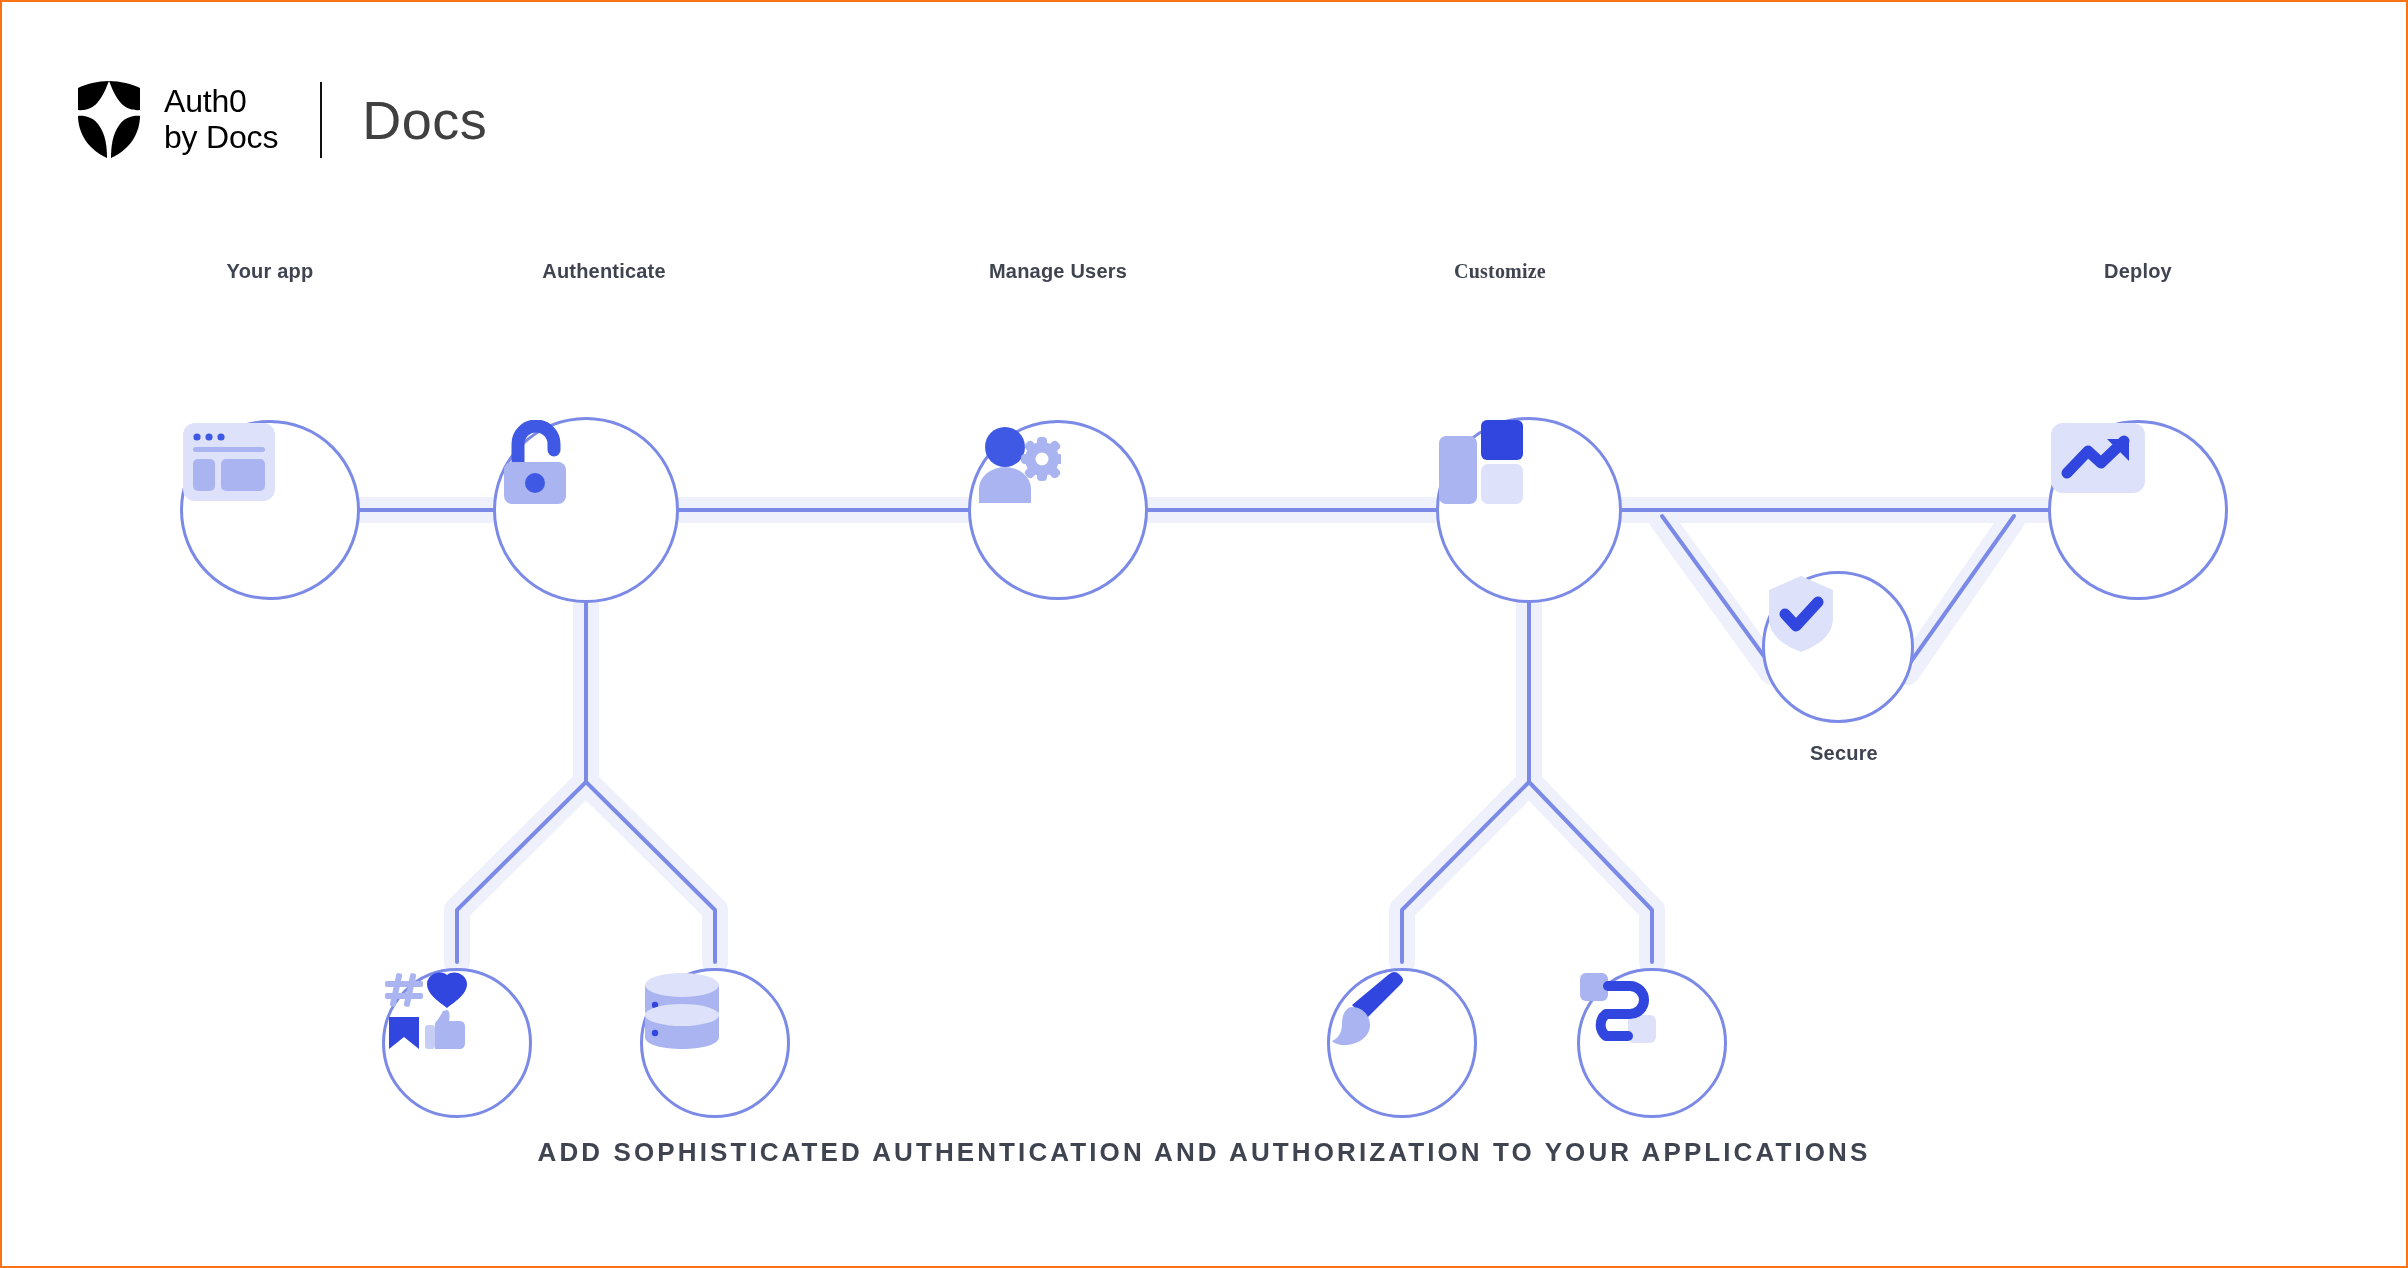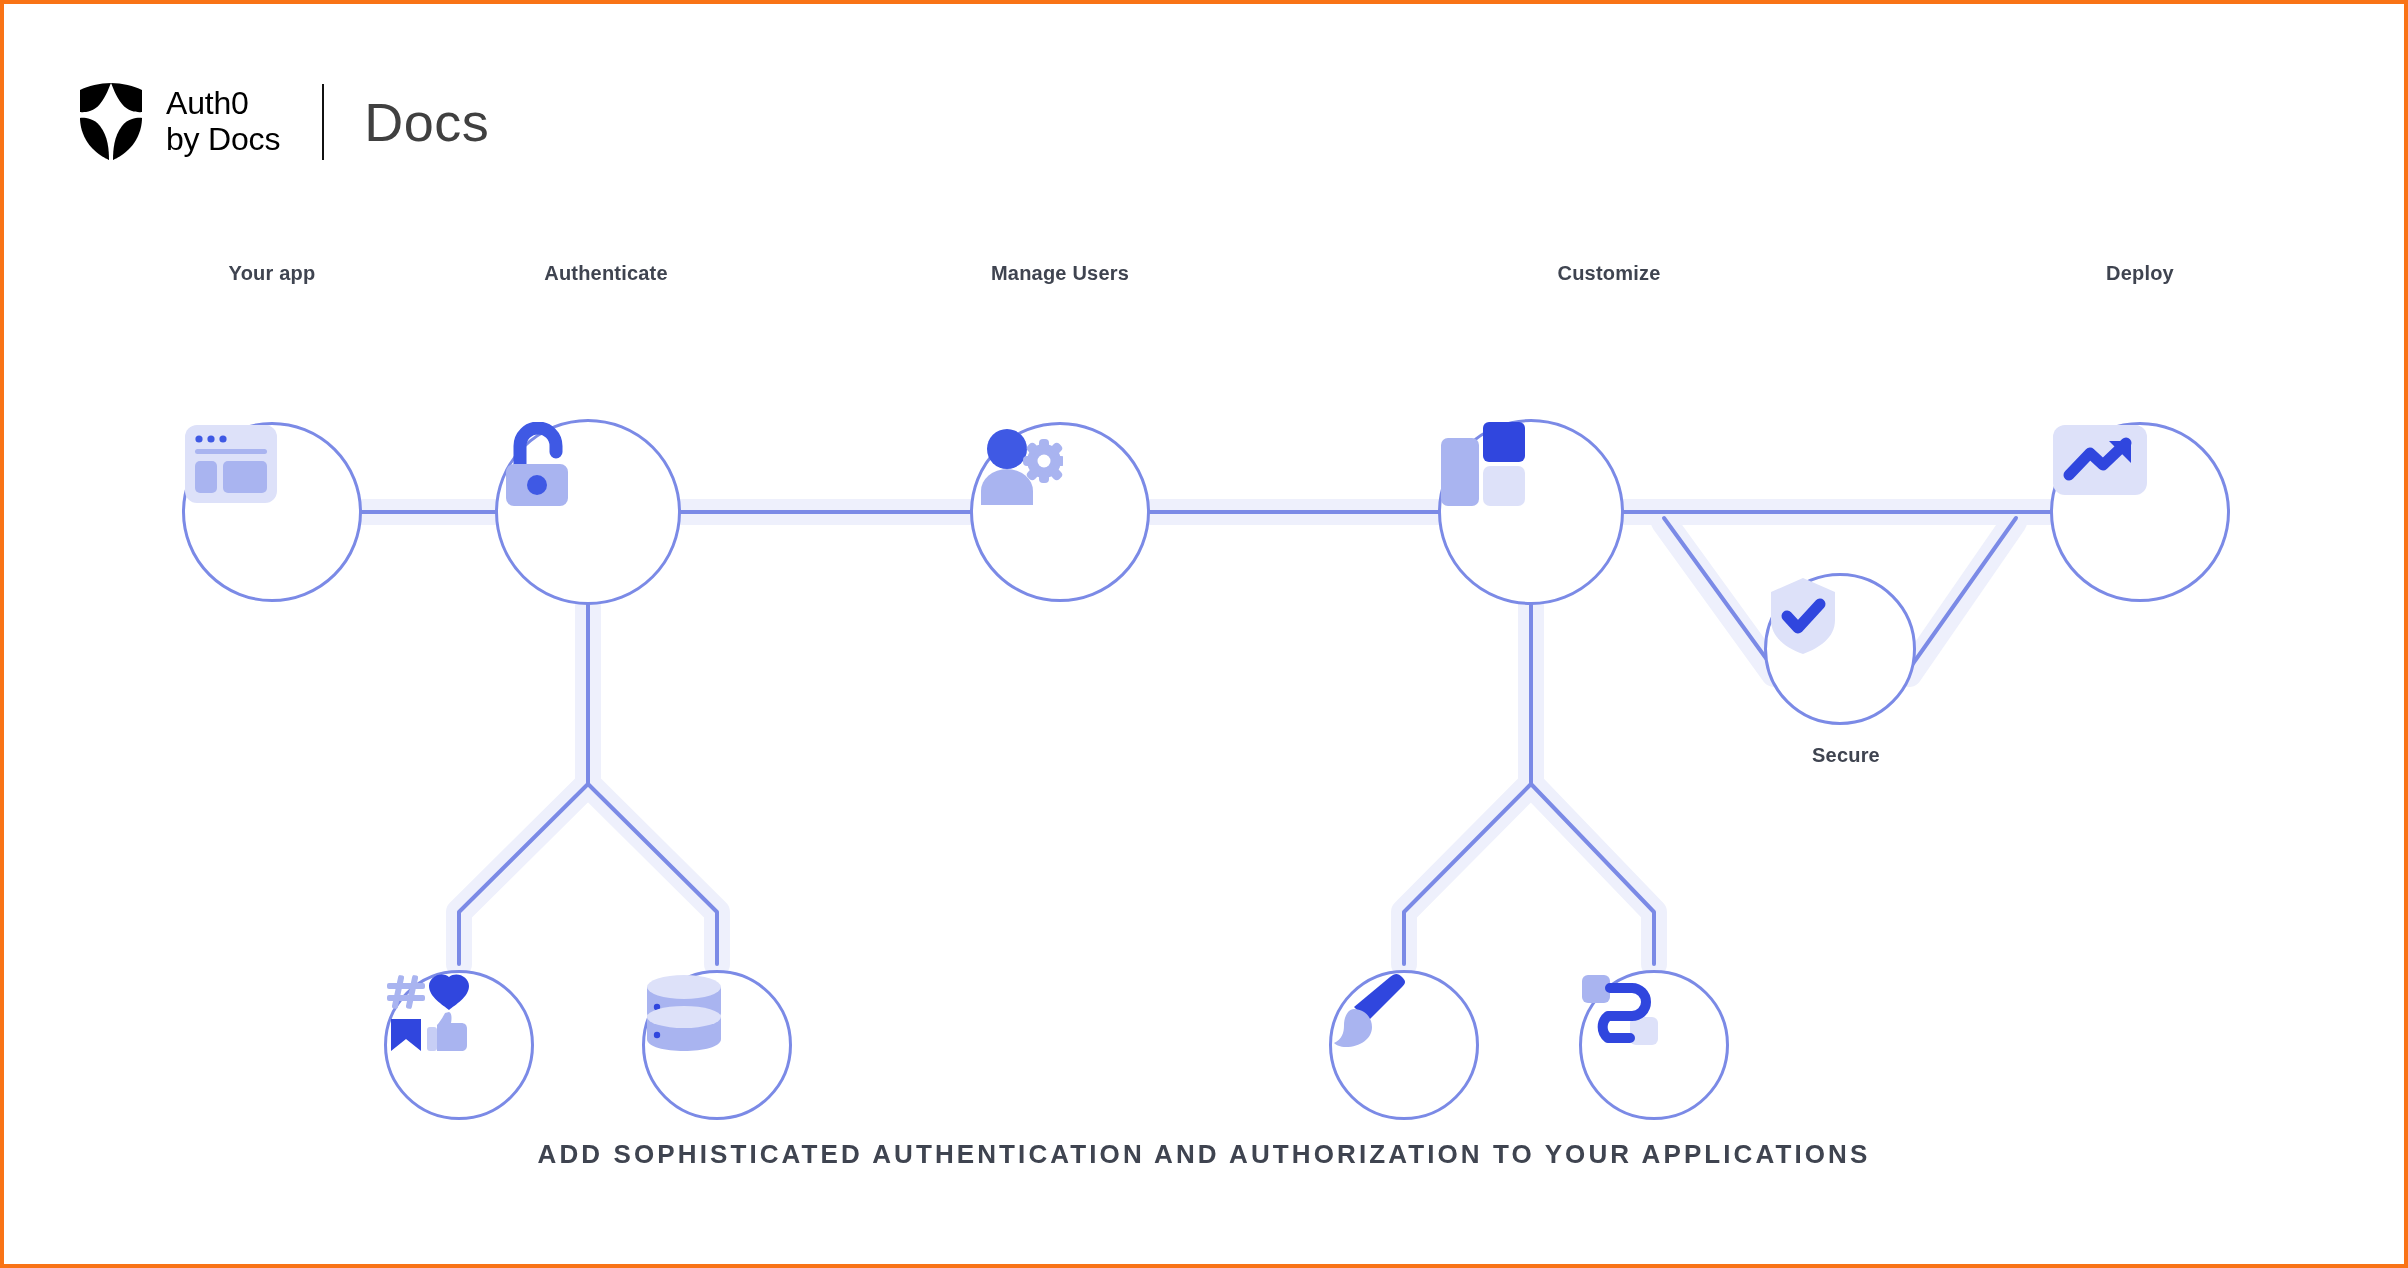--- a/index.html
+++ b/index.html
@@ -9,21 +9,21 @@
   body {
     width: 2408px; height: 1268px;
     font-family: "Liberation Sans", sans-serif;
     overflow: hidden;
     position: relative;
   }
   .page {
     position: absolute;
     inset: 0;
     background: #ffffff;
-    border: 4px solid #f97316;
+    border: 2px solid #f97316;
     box-sizing: border-box;
   }
 
   
   .header {
     position: absolute;
     left: 74px; top: 78px;
     display: flex;
     align-items: center;
     gap: 0px;
@@ -141,21 +141,21 @@
         <path d="M1527 300 L1527 480 L1400 608 L1400 660"></path>
         <path d="M1527 300 L1527 480 L1650 608 L1650 660"></path>
         <path d="M1660 214 L1772 368"></path>
         <path d="M2012 214 L1903 368"></path>
       </g>
     </svg>
 
     <div class="label" style="left:268px; top:-42px;">Your app</div>
     <div class="label" style="left:602px; top:-42px;">Authenticate</div>
     <div class="label" style="left:1056px; top:-42px;">Manage Users</div>
-    <div class="label" style="left:1605px; top:-42px;">Customize</div>
+    <div class="label" style="left:1498px; top:-42px;font-family:Liberation Serif, serif;">Customize</div>
     <div class="label" style="left:2136px; top:-42px;">Deploy</div>
     <div class="label" style="left:1836px; top:440px;margin-left:6px;">Secure</div>
 
     <div class="node" style="left:268px; top:208px; width:180px; height:180px;">
       <svg width="92" height="78" viewBox="0 0 92 78">
         <rect x="0" y="0" width="92" height="78" rx="12" fill="#DDE1F9"></rect>
         <circle cx="14" cy="14" r="3.6" fill="#3F59E4"></circle>
         <circle cx="26" cy="14" r="3.6" fill="#3F59E4"></circle>
         <circle cx="38" cy="14" r="3.6" fill="#3F59E4"></circle>
         <rect x="10" y="24" width="72" height="5" rx="2.5" fill="#A9B4F0"></rect>

